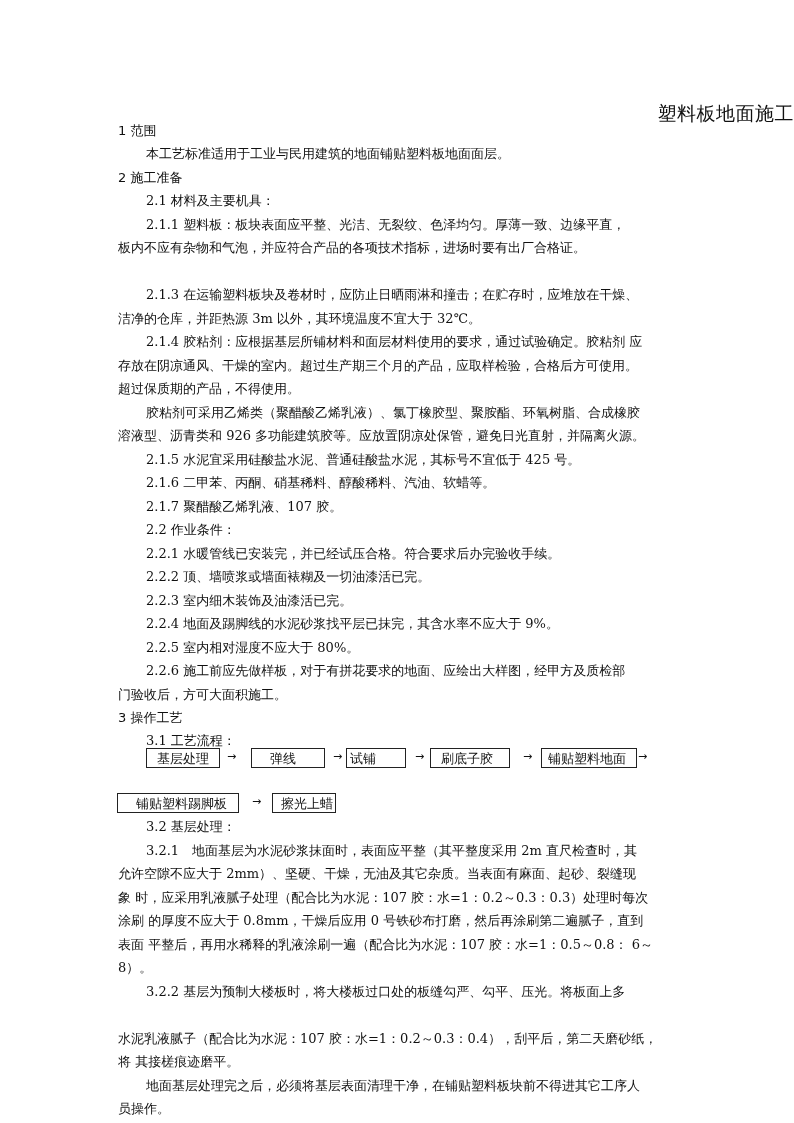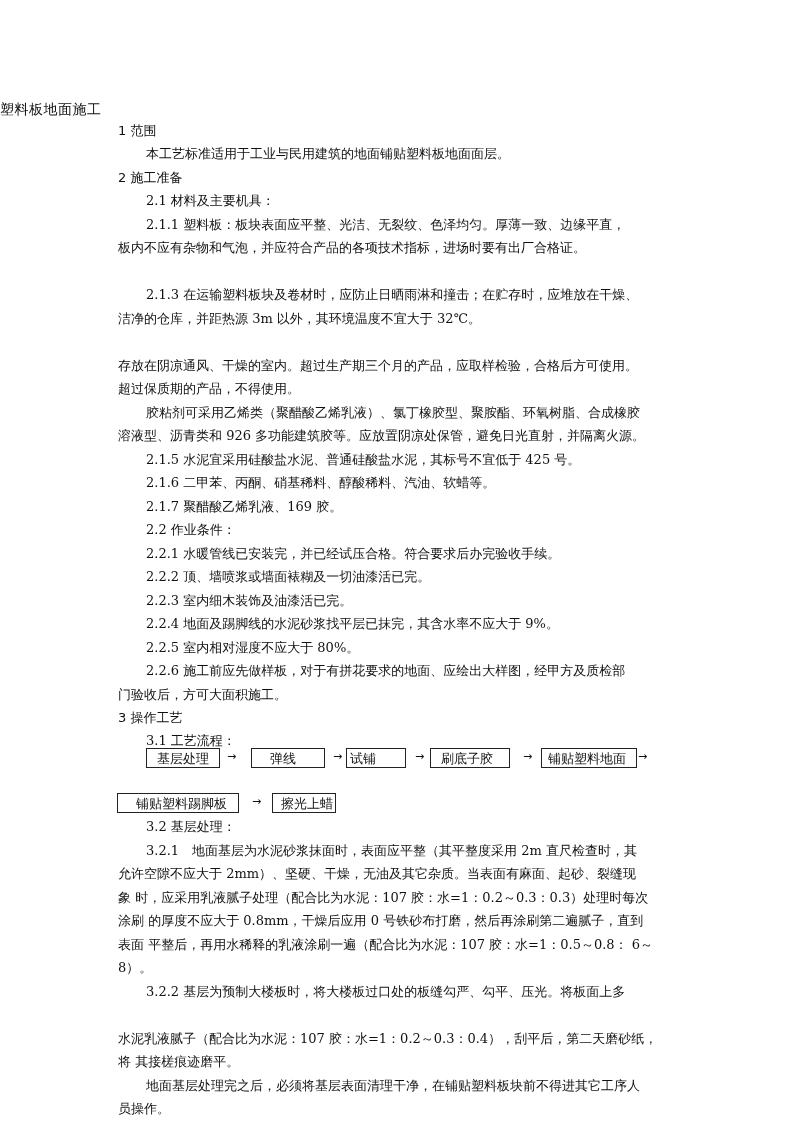--- a/index.html
+++ b/index.html
@@ -1,20 +1,20 @@
 <!DOCTYPE html>
 <html><head>
 <meta charset="utf-8">
 <style>
   html, body { margin: 0; padding: 0; background: #ffffff; }
   body { width: 794px; height: 1123px; position: relative; overflow: hidden;
          font-family: "DejaVu Serif", "Liberation Serif", serif; color: #111; }
   .page { position: absolute; left: 0; top: 0; width: 794px; height: 1123px; }
-  .title { position: absolute; top: 101px; left: 0; width: 794px; text-align: left;
-           font-size: 14px; letter-spacing: 0.5px; }
+  .title { position: absolute; top: 101px; left: 0; width: 794px; text-align: right;
+           font-size: 19px; letter-spacing: 0.5px; }
   .line { position: absolute; font-size: 13px; white-space: nowrap; line-height: 20px; }
   .h1 { font-family: "DejaVu Sans", "Liberation Sans", sans-serif; font-size: 13px; }
   .l0 { left: 118px; }
   .l1 { left: 146px; }
   .flow-box { position: absolute; border: 1.2px solid #222; height: 20px; font-size: 13px;
               line-height: 20px; box-sizing: border-box; padding-left: 10px; }
   .flow-arrow { position: absolute; font-size: 11px; font-family: "DejaVu Sans", sans-serif; }
 </style>
 </head>
 <body>
@@ -24,27 +24,28 @@
 
   <div class="line h1 l0" style="top:121px">1 范围</div>
   <div class="line l1" style="top:144px">本工艺标准适用于工业与民用建筑的地面铺贴塑料板地面面层。</div>
 
   <div class="line h1 l0" style="top:168px">2 施工准备</div>
   <div class="line l1" style="top:191px">2.1 材料及主要机具：</div>
   <div class="line l1" style="top:215px">2.1.1 塑料板：板块表面应平整、光洁、无裂纹、色泽均匀。厚薄一致、边缘平直，</div>
   <div class="line l0" style="top:238px">板内不应有杂物和气泡，并应符合产品的各项技术指标，进场时要有出厂合格证。</div>
   <div class="line l1" style="top:285px">2.1.3 在运输塑料板块及卷材时，应防止日晒雨淋和撞击；在贮存时，应堆放在干燥、</div>
   <div class="line l0" style="top:309px">洁净的仓库，并距热源 3m 以外，其环境温度不宜大于 32℃。</div>
+  <div class="line l1" style="top:332px">2.1.4 胶粘剂：应根据基层所铺材料和面层材料使用的要求，通过试验确定。胶粘剂 应</div>
   <div class="line l0" style="top:356px">存放在阴凉通风、干燥的室内。超过生产期三个月的产品，应取样检验，合格后方可使用。</div>
   <div class="line l1" style="top:403px">胶粘剂可采用乙烯类（聚醋酸乙烯乳液）、氯丁橡胶型、聚胺酯、环氧树脂、合成橡胶</div>
   <div class="line l0" style="top:379px">超过保质期的产品，不得使用。</div>
   <div class="line l0" style="top:426px">溶液型、沥青类和 926 多功能建筑胶等。应放置阴凉处保管，避免日光直射，并隔离火源。</div>
   <div class="line l1" style="top:450px">2.1.5 水泥宜采用硅酸盐水泥、普通硅酸盐水泥，其标号不宜低于 425 号。</div>
   <div class="line l1" style="top:473px">2.1.6 二甲苯、丙酮、硝基稀料、醇酸稀料、汽油、软蜡等。</div>
-  <div class="line l1" style="top:497px">2.1.7 聚醋酸乙烯乳液、169 胶。</div>
+  <div class="line l1" style="top:497px">2.1.7 聚醋酸乙烯乳液、107 胶。</div>
   <div class="line l1" style="top:520px">2.2 作业条件：</div>
   <div class="line l1" style="top:544px">2.2.1 水暖管线已安装完，并已经试压合格。符合要求后办完验收手续。</div>
   <div class="line l1" style="top:567px">2.2.2 顶、墙喷浆或墙面裱糊及一切油漆活已完。</div>
   <div class="line l1" style="top:591px">2.2.3 室内细木装饰及油漆活已完。</div>
   <div class="line l1" style="top:614px">2.2.4 地面及踢脚线的水泥砂浆找平层已抹完，其含水率不应大于 9%。</div>
   <div class="line l1" style="top:638px">2.2.5 室内相对湿度不应大于 80%。</div>
   <div class="line l1" style="top:661px">2.2.6 施工前应先做样板，对于有拼花要求的地面、应绘出大样图，经甲方及质检部</div>
   <div class="line l0" style="top:685px">门验收后，方可大面积施工。</div>
 
   <div class="line h1 l0" style="top:708px">3 操作工艺</div>

